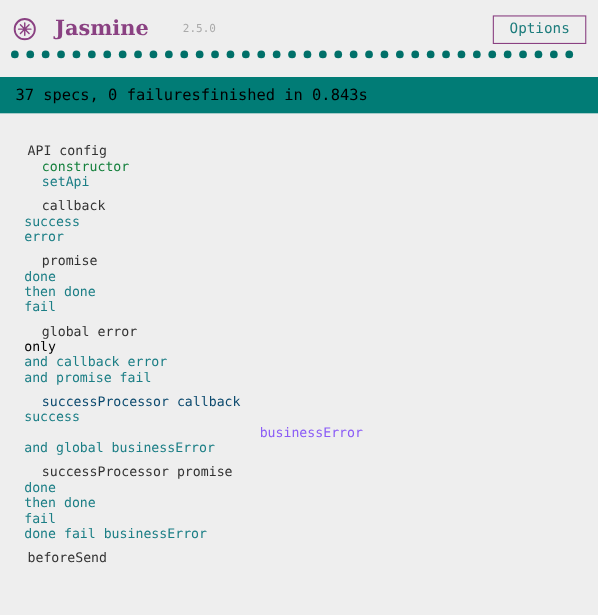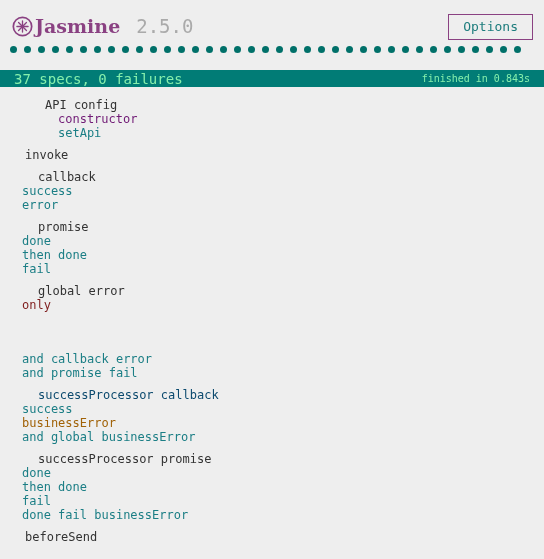--- a/index.html
+++ b/index.html
@@ -19,38 +19,39 @@
     position: relative;
     height: 70px;
     background: #eeeeee;
   }
   .brand {
     position: absolute;
     left: 12px;
     top: 16px;
     display: flex;
     align-items: center;
+    gap: 15px;
   }
   .logo-icon {
     width: 21px;
     height: 21px;
     flex: 0 0 21px;
     display: block;
   }
   .brand-name {
     font-family: "DejaVu Serif", "Liberation Serif", serif;
     font-size: 19px;
     font-weight: bold;
     color: #8a4182;
     letter-spacing: 0px;
     margin-left: 2px;
     line-height: 21px;
   }
   .version {
-    font-size: 19px;
+    font-size: 10px;
     color: #aaaaaa;
     margin-left: 16px;
     line-height: 21px;
   }
   .options-button {
     position: absolute;
     right: 11px;
     top: 14px;
     border: 1px solid #8a4182;
     background: #eeeeee;
@@ -74,49 +75,48 @@
   .symbol {
     width: 7px;
     height: 7px;
     border-radius: 50%;
     background: #007069;
     margin-right: 7px;
   }
 
   
   .alert-bar {
-    height: 17px;
+    height: 33px;
     background: #017c76;
-    color: #86efac;
+    color: #000000;
     display: flex;
     align-items: center;
-    justify-content: space-between;
+    justify-content: flex-start;
     padding: 0 14px;
     box-sizing: border-box;
     font-size: 14px;
   }
   .alert-bar .bar-left {
     letter-spacing: 0px;
   }
   .alert-bar .bar-right {
-    font-size: 10px;
+    font-size: 14px;
   }
 
   
   .results {
     padding-top: 11px;
     font-size: 12px;
     line-height: 14px;
   }
   .suite {
     margin-top: 8px;
   }
   .suite:first-child {
-    margin-top: 0;
-    padding-left: 20px;
+    margin-top: 16px;
   }
   .suite-name {
     color: #333333;
     white-space: pre;
   }
   .spec-name {
     color: #1b7e85;
     white-space: pre;
   }
   
@@ -190,47 +190,44 @@
 </div>
 
 <div class="alert-bar">
   <span class="bar-left">37 specs, 0 failures</span>
   <span class="bar-right">finished in 0.843s</span>
 </div>
 
 <div class="results">
     <div class="suite">
       <div class="suite-name lvl0" style="color: rgb(51, 51, 51);">API config</div>
-      <div class="spec-name lvl1" style="color: #701a75;">constructor</div>
+      <div class="spec-name lvl1" style="color: #15803d;">constructor</div>
       <div class="spec-name lvl1" style="color: rgb(27, 126, 133);">setApi</div>
-    </div>
-    <div class="suite">
-      <div class="suite-name lvl0" style="color: rgb(51, 51, 51);">invoke</div>
     </div>
     <div class="suite">
       <div class="suite-name lvl1" style="color: rgb(51, 51, 51);">callback</div>
       <div class="spec-name lvl2" style="color: rgb(27, 126, 133);">success</div>
       <div class="spec-name lvl2" style="color: rgb(27, 126, 133);">error</div>
     </div>
     <div class="suite">
       <div class="suite-name lvl1" style="color: rgb(51, 51, 51);">promise</div>
       <div class="spec-name lvl2" style="color: rgb(27, 126, 133);">done</div>
       <div class="spec-name lvl2" style="color: rgb(27, 126, 133);">then done</div>
       <div class="spec-name lvl2" style="color: rgb(27, 126, 133);">fail</div>
     </div>
     <div class="suite">
       <div class="suite-name lvl1" style="color: rgb(51, 51, 51);">global error</div>
-      <div class="spec-name lvl2" style="color: #7f1d1d;">only</div>
-      <div class="spec-name lvl2" style="color: rgb(27, 126, 133); margin-top: 40px;">and callback error</div>
+      <div class="spec-name lvl2" style="color: #000000;">only</div>
+      <div class="spec-name lvl2" style="color: rgb(27, 126, 133);">and callback error</div>
       <div class="spec-name lvl2" style="color: rgb(27, 126, 133);">and promise fail</div>
     </div>
     <div class="suite">
       <div class="suite-name lvl1" style="color: #0c4a6e;">successProcessor callback</div>
       <div class="spec-name lvl2" style="color: rgb(27, 126, 133);">success</div>
-      <div class="spec-name lvl2" style="color: #a16207;">businessError</div>
+      <div class="spec-name lvl2" style="color: #8b5cf6; text-align: center;">businessError</div>
       <div class="spec-name lvl2" style="color: rgb(27, 126, 133);">and global businessError</div>
     </div>
     <div class="suite">
       <div class="suite-name lvl1" style="color: rgb(51, 51, 51);">successProcessor promise</div>
       <div class="spec-name lvl2" style="color: rgb(27, 126, 133);">done</div>
       <div class="spec-name lvl2" style="color: rgb(27, 126, 133);">then done</div>
       <div class="spec-name lvl2" style="color: rgb(27, 126, 133);">fail</div>
       <div class="spec-name lvl2" style="color: rgb(27, 126, 133);">done fail businessError</div>
     </div>
     <div class="suite">

